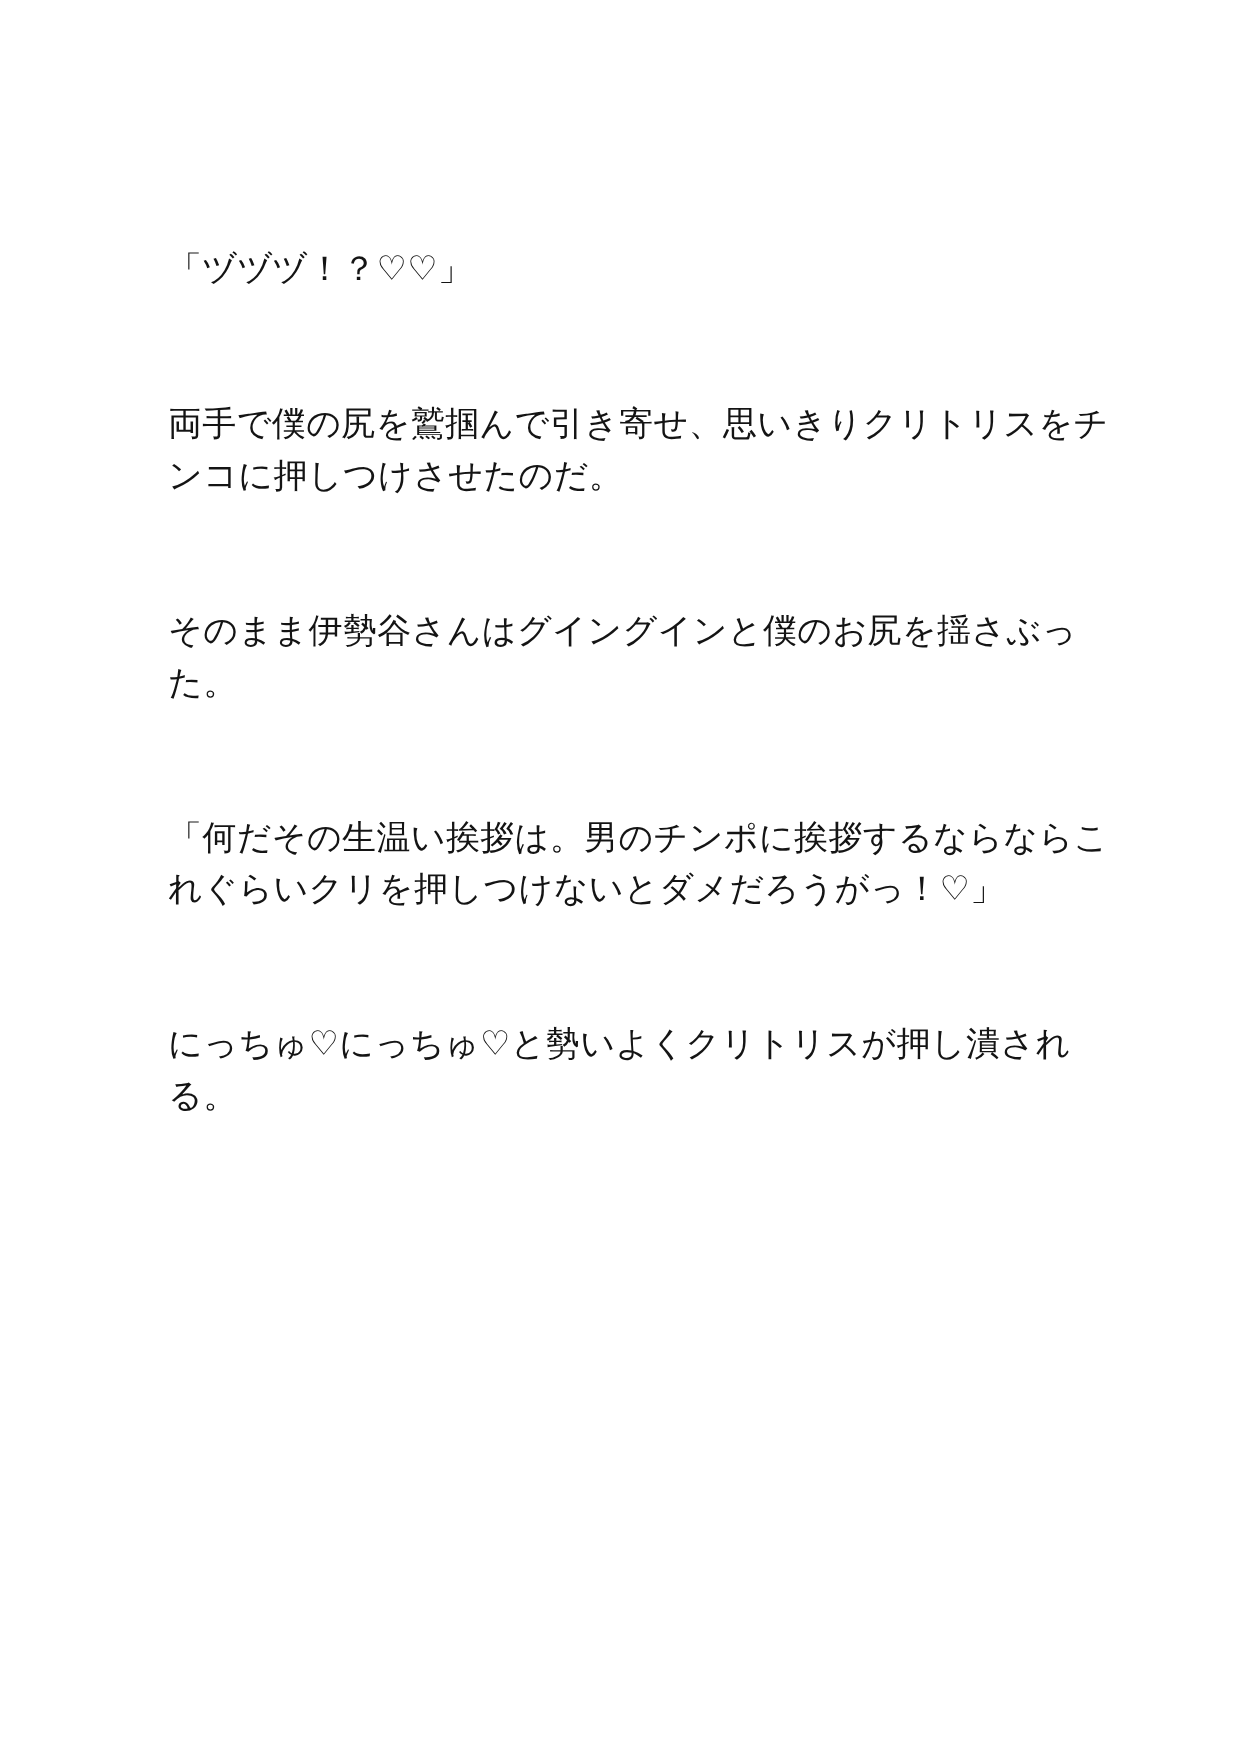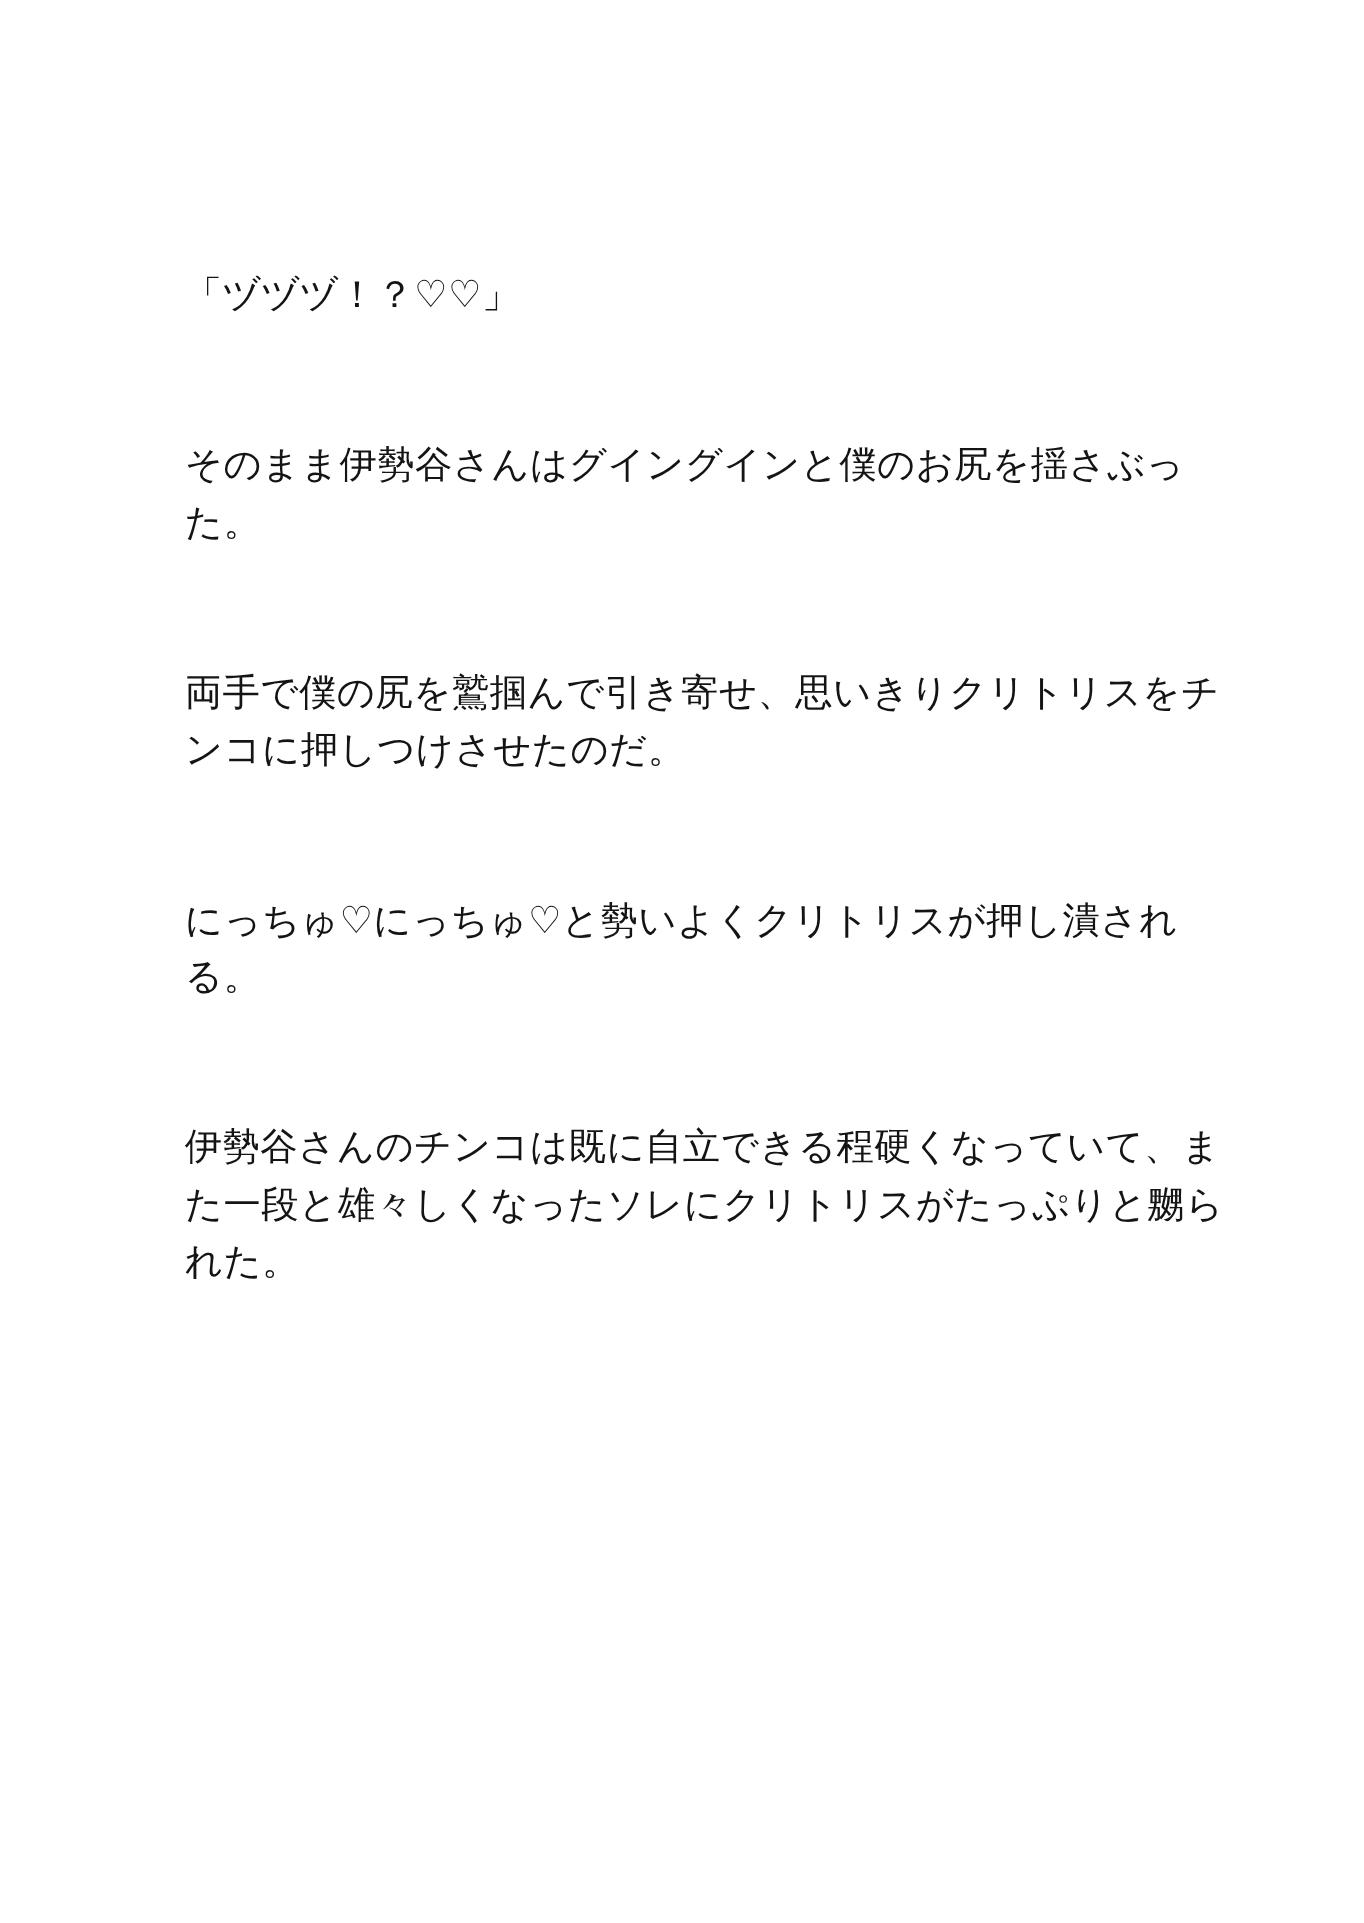--- a/index.html
+++ b/index.html
@@ -35,19 +35,19 @@
     margin: 0;
     padding: 0;
   }
 </style>
 </head>
 <body>
 
 <div class="page">
   <div class="text-block">
     <p class="para">「ヅヅヅ！？♡♡」</p>
+    <p class="para">両手で僕の尻を鷲掴んで引き寄せ、思いきりクリトリスをチンコに押しつけさせたのだ。</p>
     <p class="para">そのまま伊勢谷さんはグイングインと僕のお尻を揺さぶった。</p>
-    <p class="para">両手で僕の尻を鷲掴んで引き寄せ、思いきりクリトリスをチンコに押しつけさせたのだ。</p>
+    <p class="para">「何だその生温い挨拶は。男のチンポに挨拶するならならこれぐらいクリを押しつけないとダメだろうがっ！♡」</p>
     <p class="para">にっちゅ♡にっちゅ♡と勢いよくクリトリスが押し潰される。</p>
-    <p class="para">伊勢谷さんのチンコは既に自立できる程硬くなっていて、また一段と雄々しくなったソレにクリトリスがたっぷりと嬲られた。</p>
   </div>
 
 </div>
 
 </body></html>

